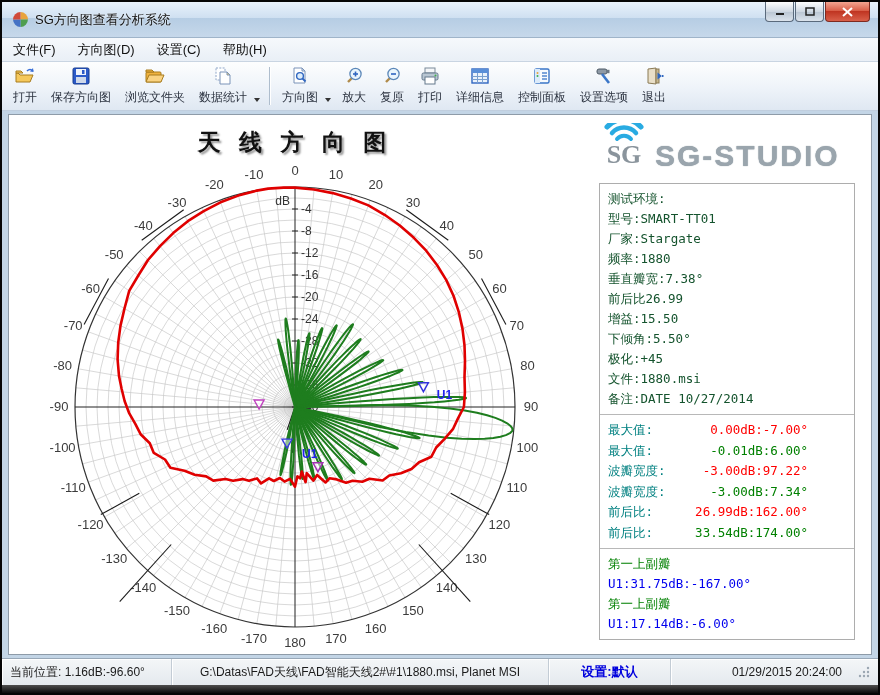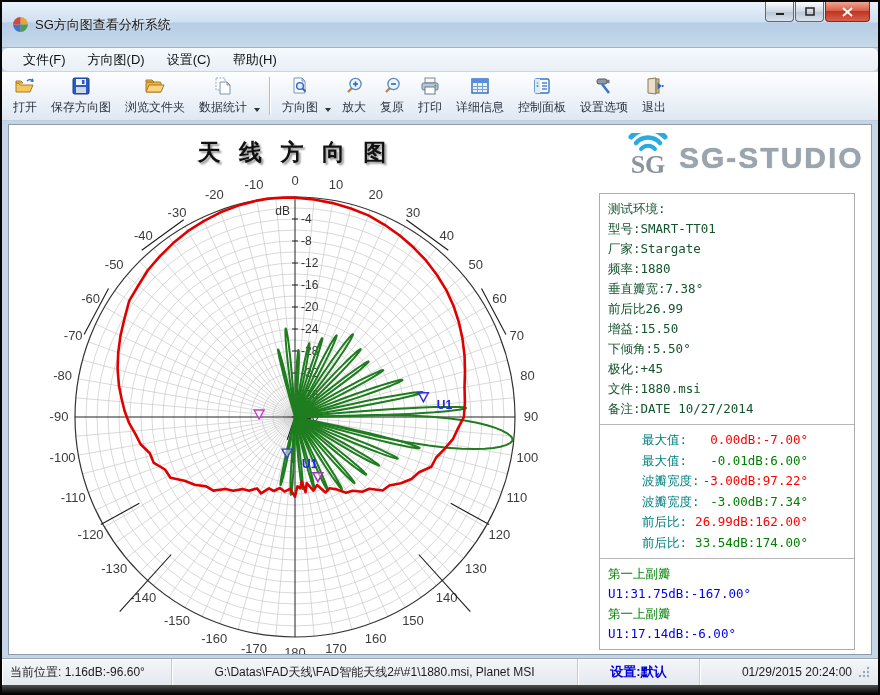--- a/index.html
+++ b/index.html
@@ -1,81 +1,81 @@
 <!DOCTYPE html>
 <html><head>
 <meta charset="utf-8">
 <style>
   * { box-sizing: border-box; margin: 0; padding: 0; }
   html,body { width: 880px; height: 695px; overflow: hidden; background:#000;
     font-family: "Liberation Sans", sans-serif; }
   .window { position:absolute; inset:0; border:2px solid #060606; background:#c3d5e6;
     display:flex; flex-direction:column; }
   
-  .titlebar { height:46px; display:flex; align-items:center; padding:0 6px 0 10px;
+  .titlebar { height:36px; display:flex; align-items:center; padding:0 6px 0 10px;
     background:linear-gradient(180deg,#e9f2fb 0%,#cfe0f1 45%,#b6cde4 46%,#c6d8ea 100%);
     position:relative; border-bottom:1px solid #9fb4c9; }
   .app-icon { width:17px; height:17px; margin-right:6px; }
   .title-text { font-size:13px; color:#111; text-shadow:0 0 2px #fff; }
   .caption-btns { position:absolute; top:0; right:8px; display:flex; }
   .cap-btn { width:29px; height:20px; border:1px solid #5a6a7c; border-top:none;
     background:linear-gradient(180deg,#fdfdfd,#cfd8e2 50%,#b9c5d2 51%,#dbe3ec);
     display:flex; align-items:center; justify-content:center;
     border-radius:0 0 4px 4px; margin-left:1px; }
   .cap-btn.close { width:45px; border-color:#7e2a20;
     background:linear-gradient(180deg,#f2a490,#d9604a 45%,#c03522 50%,#d9604a); }
   
-  .menubar { height:24px; display:flex; align-items:center; gap:4px; padding:0 12px;
+  .menubar { height:24px; display:flex; align-items:center; gap:4px; padding:0 2px;
     background:linear-gradient(180deg,#f6f9fc,#e9eff6); border-bottom:1px solid #c9d5e2;
-    font-size:13px; color:#111;border-radius:6px; }
+    font-size:13px; color:#111; }
   .menu-item { padding:3px 9px; border-radius:2px; }
   
   .toolbar { height:49px; display:flex; align-items:center; padding:2px 4px;
     background:linear-gradient(180deg,#fdfefe,#eef3f9 55%,#dfe8f2);
     border-bottom:1px solid #c0cede; }
   .tbtn { display:flex; flex-direction:column; align-items:center; justify-content:center;
     padding:2px 7px; height:44px; border-radius:3px; font-size:12px; color:#2c3340; gap:4px; }
   .tbtn .ticon { height:20px; display:flex; align-items:flex-end; }
   .drop-arrow { width:0; height:0; border-left:3.5px solid transparent;
     border-right:3.5px solid transparent; border-top:4px solid #333; margin:0 4px 6px 0; align-self:flex-end; }
   .tsep { width:1px; height:38px; background:#aebdcd; margin:0 5px; box-shadow:1px 0 0 #fff; }
   
   .content { flex:1; margin:3px 6px; background:#fff; border:1px solid #8e9ba8; position:relative; overflow:hidden; }
   .chart-title { position:absolute; left:86px; top:12px; width:400px; text-align:center;
     font-size:23px; font-weight:bold; letter-spacing:6px; color:#111;
     text-shadow:2px 2px 2px #9a9a9a; }
   #polar-svg { position:absolute; left:0; top:0; }
   
-  .logo { position:absolute; left:608px; top:8px; display:flex; align-items:center; }
+  .logo { position:absolute; left:584px; top:8px; display:flex; align-items:flex-end; }
   .logo-word { font-size:30px; font-weight:bold; color:#9aa5ad; letter-spacing:2px;
     text-shadow:0 0 1px #7d8a93; }
   
   .info-panel { position:absolute; left:590px; top:68px; width:256px;
     border:1px solid #adadad; background:#fff;
     font-family:"DejaVu Sans Mono", monospace; font-size:12.5px; }
   .ip-sec { padding:5px 8px; }
   .ip-sec + .ip-sec { border-top:1px solid #b8b8b8; }
   .ip-row { height:20px; line-height:20px; white-space:nowrap; color:#14532d; }
-  .stat-row { height:20.5px; line-height:20.5px; display:flex; white-space:nowrap;margin-left:34px; }
+  .stat-row { height:20.5px; line-height:20.5px; display:flex; white-space:nowrap; }
   .stat-label { color:#008080; }
   .stat-value { margin-left:auto; margin-right:38px; }
   .sl-header { color:#008000; }
   .sl-value { color:#0000ee; }
   .mark-label { position:absolute; left:597px; top:544px; font-size:12.5px; color:#008000;
     font-family:"DejaVu Sans Mono", monospace; }
   
   .statusbar { height:27px; display:flex; align-items:stretch;
     background:linear-gradient(180deg,#f4f6f8,#e4e9ee); border-top:1px solid #98a8b8;
     font-size:12px; color:#1b1b1b; }
   .sb-cell { display:flex; align-items:center; padding:0 8px; border-right:1px solid #c3ccd5;
     box-shadow:inset 1px 1px 0 #fff; }
   .sb-pos { width:170px; }
   .sb-file { flex:1; justify-content:center; }
   .sb-set { width:122px; justify-content:center; color:#0000dd; font-weight:bold; font-size:13px; }
-  .sb-time { width:178px; justify-content:flex-end; border-right:none; gap:6px; }
+  .sb-time { width:207px; justify-content:flex-end; border-right:none; gap:16px; }
   .bottom-frame { height:8px; background:linear-gradient(180deg,#4e4e4e,#0c0c0c); }
 </style>
 </head>
 <body>
 
 <div class="window">
 
   <div class="titlebar">
     <svg class="app-icon" viewBox="0 0 16 16">
       <path d="M8 8 L8 1 A7 7 0 0 1 15 8 Z" fill="#e8a33d"></path>

